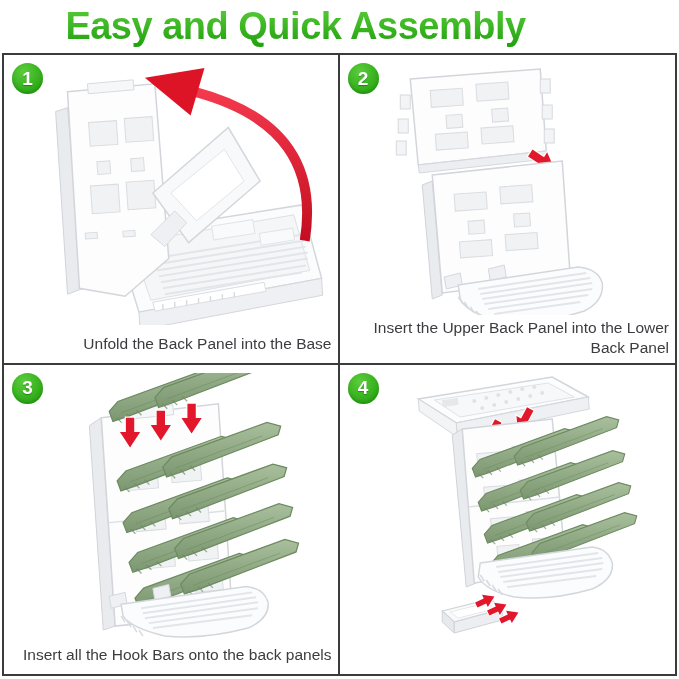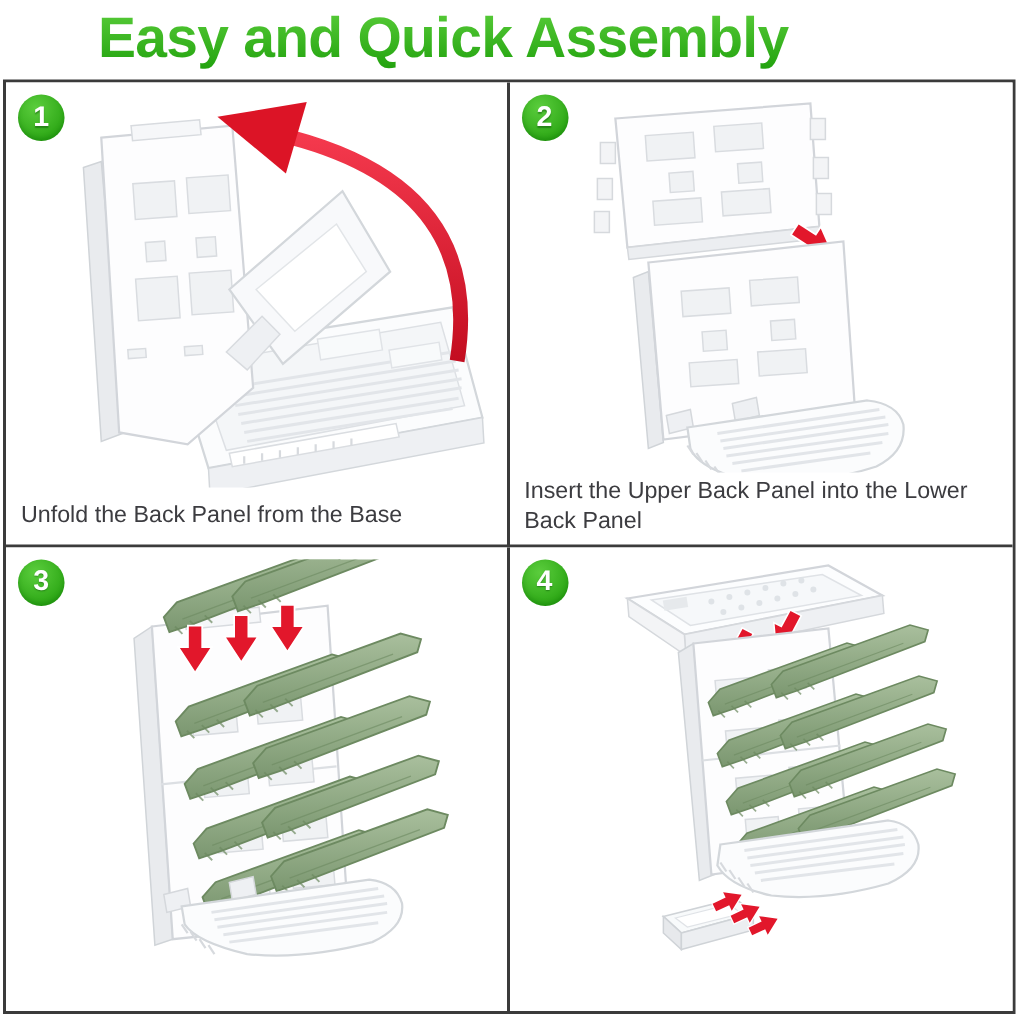--- a/index.html
+++ b/index.html
@@ -30,22 +30,22 @@
     position:absolute;top:8px;left:8px;width:31px;height:31px;border-radius:50%;
     background:radial-gradient(circle at 38% 28%,#5bcd3d,#2aa513 78%);
     color:#ffffff;font-weight:bold;font-size:19px;
     display:flex;align-items:center;justify-content:center;
     text-shadow:0 1px 1px rgba(0,70,0,.45);
     box-shadow:inset 0 -2px 3px rgba(0,90,0,.25);
     z-index:3;
   }
 
   .caption{
-    position:absolute;left:10px;right:26px;bottom:9px;
-    text-align:left;font-size:15.5px;line-height:20px;color:#3c3c40;z-index:2;
+    position:absolute;left:10px;right:6px;bottom:9px;
+    text-align:right;font-size:15.5px;line-height:20px;color:#3c3c40;z-index:2;
   }
   .caption.two-line{bottom:5px;}
 
   .illus{position:absolute;left:0;top:8px;width:100%;z-index:1;}
 </style>
 </head>
 <body>
 
 <svg width="0" height="0" style="position:absolute" aria-hidden="true">
   <defs>
@@ -121,21 +121,21 @@
         <polygon points="150,130 226,64 258,118 186,180" fill="#f8f9fb" stroke="#d3d7db" stroke-width="1.5"></polygon>
         <polygon points="168,130 222,86 242,118 194,158" fill="#ffffff" stroke="#e2e5e8" stroke-width="1"></polygon>
         <polygon points="148,172 172,148 184,160 162,184" fill="#eef0f3" stroke="#d8dbdf" stroke-width="1"></polygon>
       </g>
 
       <g>
         <path d="M 303 178 C 315 104 282 52 192 28" fill="none" stroke="url(#redGrad)" stroke-width="10"></path>
         <polygon points="142,14 202,4 188,52" fill="#dc1426"></polygon>
       </g>
     </svg>
-    <div class="caption">Unfold the Back Panel from the Base</div>
+    <div class="caption">Unfold the Back Panel into the Base</div>
   </div>
 
   <div class="cell cell-2">
     <div class="badge">2</div>
     <svg class="illus" viewBox="0 0 335 252" height="252">
 
       <g>
         <polygon points="70,16 200,6 206,88 78,102" fill="#fdfdfe" stroke="#d2d5da" stroke-width="1.5"></polygon>
         <polygon points="78,102 206,88 207,96 79,110" fill="#eceef1" stroke="#d5d8dc" stroke-width="1"></polygon>
         <g fill="#f3f4f6" stroke="#d6d9dd" stroke-width="1">
@@ -241,20 +241,21 @@
         <line x1="140" y1="241" x2="254" y2="225" stroke="#e2e5e9" stroke-width="2"></line>
         <line x1="142" y1="246" x2="256" y2="230" stroke="#e2e5e9" stroke-width="2"></line>
         <line x1="146" y1="251" x2="256" y2="236" stroke="#e2e5e9" stroke-width="2"></line>
         <line x1="150" y1="256" x2="250" y2="243" stroke="#e2e5e9" stroke-width="2"></line>
         <line x1="118" y1="244" x2="122" y2="250" stroke="#d7dade" stroke-width="1.5"></line>
         <line x1="124" y1="249" x2="128" y2="255" stroke="#d7dade" stroke-width="1.5"></line>
         <line x1="130" y1="254" x2="134" y2="260" stroke="#d7dade" stroke-width="1.5"></line>
         <line x1="136" y1="258" x2="140" y2="264" stroke="#d7dade" stroke-width="1.5"></line>
       </g>
     </svg>
+    <div class="caption">Insert all the Hook Bars onto the back panels</div>
   </div>
 
   <div class="cell cell-4">
     <div class="badge">4</div>
     <svg class="illus" viewBox="0 0 335 265" height="265">
 
       <g>
         <polygon points="78,26 212,4 248,24 116,50" fill="#fcfdfe" stroke="#d2d5da" stroke-width="1.5"></polygon>
         <polygon points="116,50 248,24 249,36 117,64" fill="#eef0f3" stroke="#d5d8dc" stroke-width="1"></polygon>
         <polygon points="78,26 116,50 117,64 79,38" fill="#f3f4f6" stroke="#d5d8dc" stroke-width="1"></polygon>

